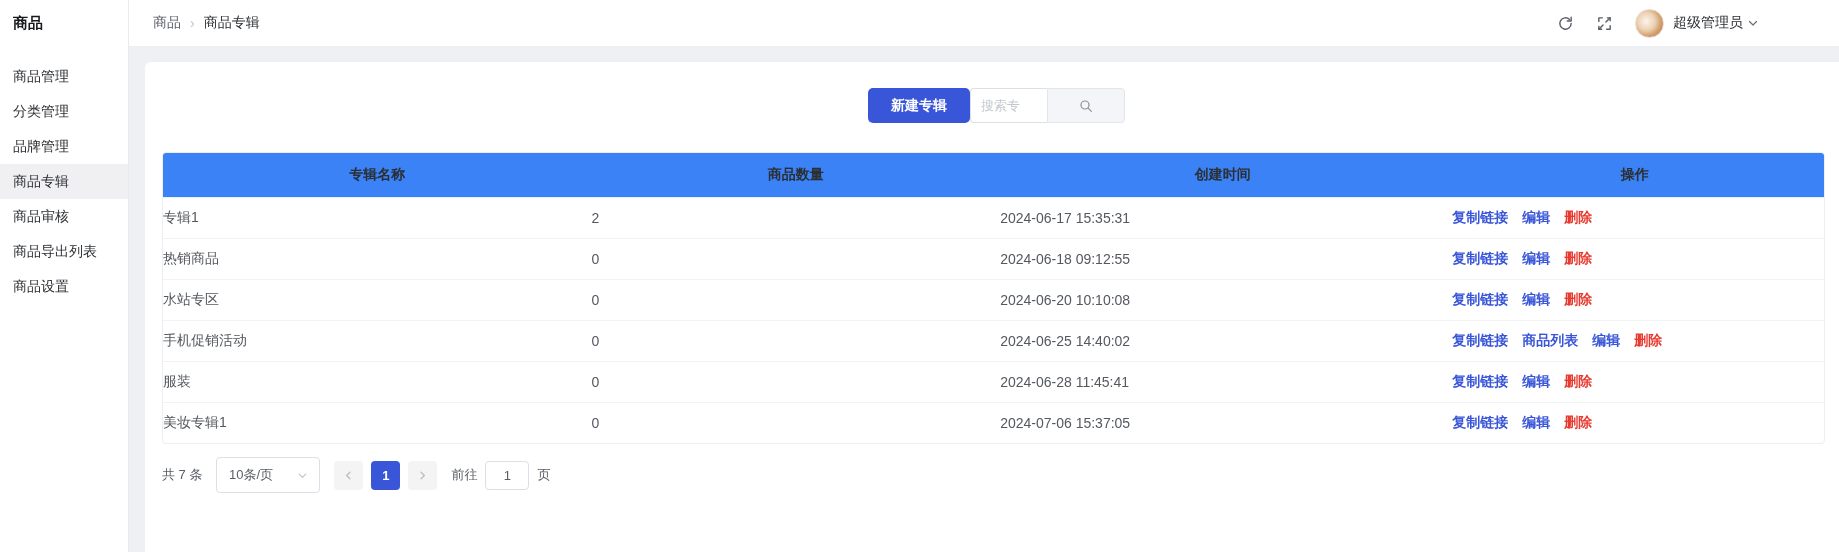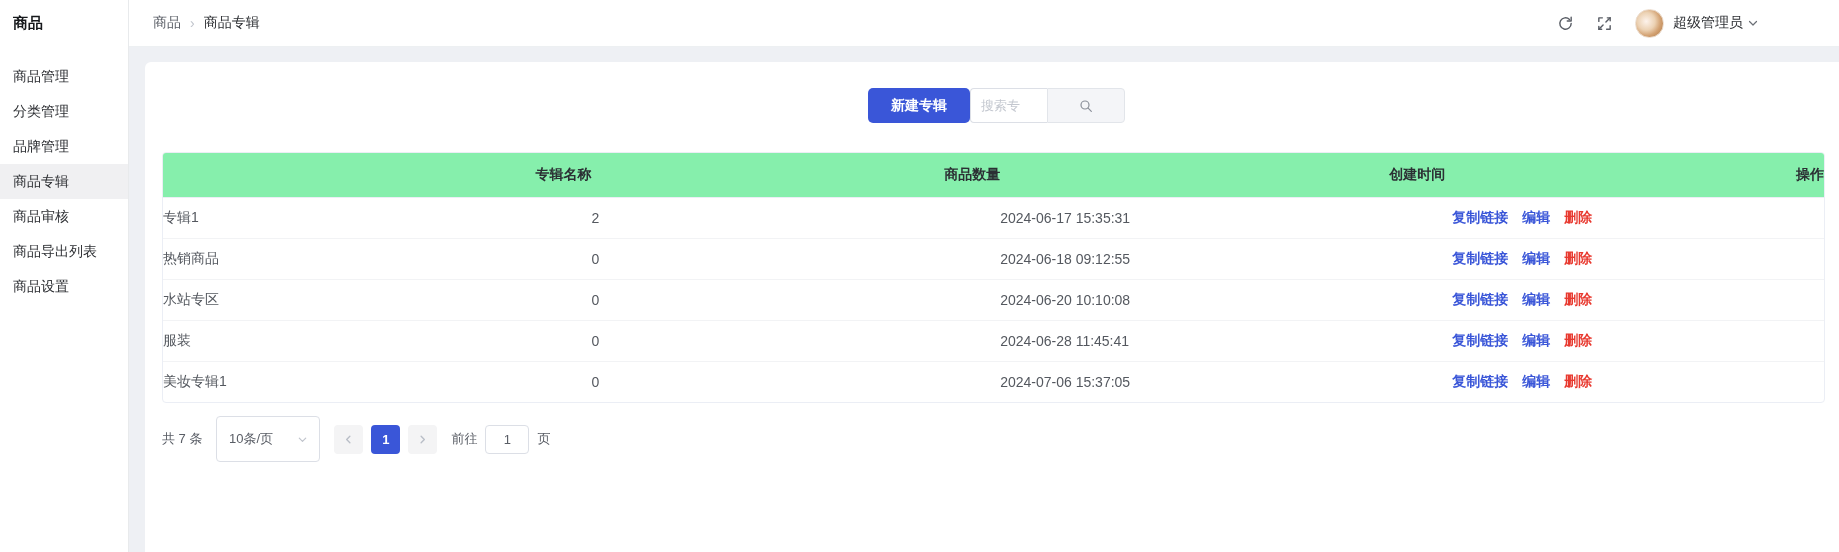--- a/index.html
+++ b/index.html
@@ -70,41 +70,41 @@
   .search-btn {
     width: 78px; height: 35px; background: #f4f5f8; border: 1px solid #e2e5ea;
     border-radius: 0 4px 4px 0; cursor: pointer;
     display: flex; align-items: center; justify-content: center;
   }
 
   
   .table-wrap { margin-top: 29px; border: 1px solid #ebeef5; border-radius: 4px; overflow: hidden; }
   table { width: 100%; border-collapse: collapse; table-layout: fixed; font-size: 14px; }
   th {
-    height: 44px; background: #86efac; border-bottom: 1px solid #ebeef5;
-    font-weight: bold; color: #2b2f33; text-align: right;
+    height: 44px; background: #3b82f6; border-bottom: 1px solid #ebeef5;
+    font-weight: bold; color: #2b2f33; text-align: center;
   }
   td { height: 41px; text-align: left; color: #54585f; border-bottom: 1px solid #f2f3f5; }
   tbody tr:last-child td { border-bottom: none; }
   .col-album-name { width: 25.8%; }
   .col-product-count { width: 24.6%; }
   .col-created-time { width: 26.8%; }
   .col-actions { width: 22.8%; }
   .action { font-weight: bold; cursor: pointer; margin: 0 7px; white-space: nowrap; }
   .action.link { color: var(--link, #3a56d8); }
   .action.danger { color: var(--danger, #e8392f); }
 
   
   .pagination {
     display: flex; justify-content: flex-start; align-items: center;
     margin-top: 13px; font-size: 13px; color: #5a5e66;
   }
   .pg-total { margin-right: 14px; }
   .pg-select {
-    width: 104px; height: 46px; border: 1px solid #dcdfe6; border-radius: 4px;
+    width: 104px; height: 36px; border: 1px solid #dcdfe6; border-radius: 4px;
     display: flex; align-items: center; justify-content: center; gap: 24px;
     color: #5a5e66; cursor: pointer; margin-right: 14px; background: #fff;
   }
   .pg-btn {
     width: 29px; height: 29px; border: none; border-radius: 4px; background: #f4f4f5;
     display: flex; align-items: center; justify-content: center; cursor: pointer;
   }
   .pg-page {
     width: 29px; height: 29px; border: none; border-radius: 4px; margin: 0 8px;
     background: var(--accent, #3a56d8); color: #fff; font-size: 13px; font-weight: bold;
@@ -196,20 +196,26 @@
             <td class="col-album-name">热销商品</td>
             <td class="col-product-count">0</td>
             <td class="col-created-time">2024-06-18 09:12:55</td>
             <td class="col-actions"><span class="action link">复制链接</span><span class="action link">编辑</span><span class="action danger">删除</span></td>
           </tr>
           <tr>
             <td class="col-album-name">水站专区</td>
             <td class="col-product-count">0</td>
             <td class="col-created-time">2024-06-20 10:10:08</td>
             <td class="col-actions"><span class="action link">复制链接</span><span class="action link">编辑</span><span class="action danger">删除</span></td>
+          </tr>
+          <tr>
+            <td class="col-album-name">手机促销活动</td>
+            <td class="col-product-count">0</td>
+            <td class="col-created-time">2024-06-25 14:40:02</td>
+            <td class="col-actions"><span class="action link">复制链接</span><span class="action link">商品列表</span><span class="action link">编辑</span><span class="action danger">删除</span></td>
           </tr>
           <tr>
             <td class="col-album-name">服装</td>
             <td class="col-product-count">0</td>
             <td class="col-created-time">2024-06-28 11:45:41</td>
             <td class="col-actions"><span class="action link">复制链接</span><span class="action link">编辑</span><span class="action danger">删除</span></td>
           </tr>
           <tr>
             <td class="col-album-name">美妆专辑1</td>
             <td class="col-product-count">0</td>

